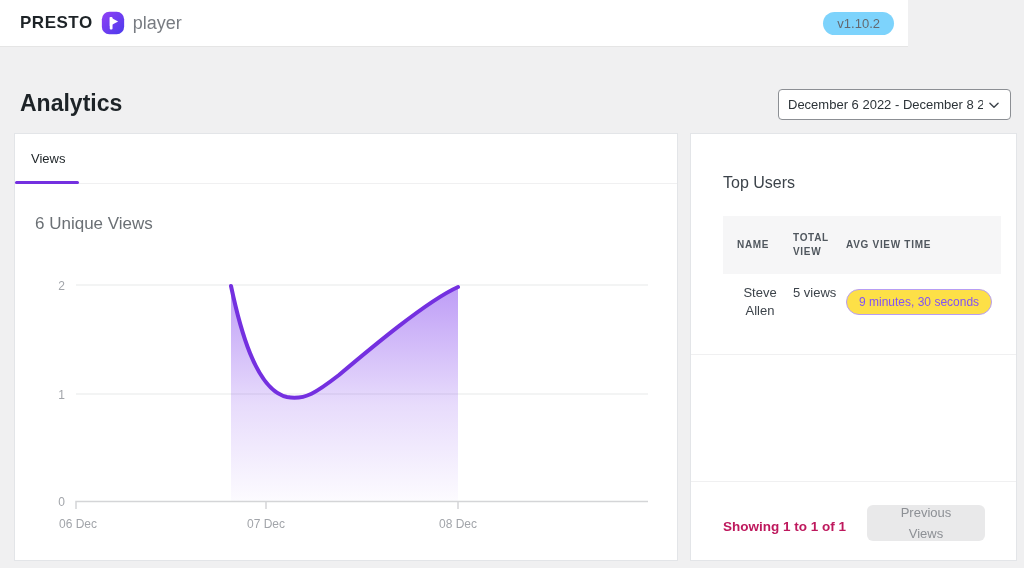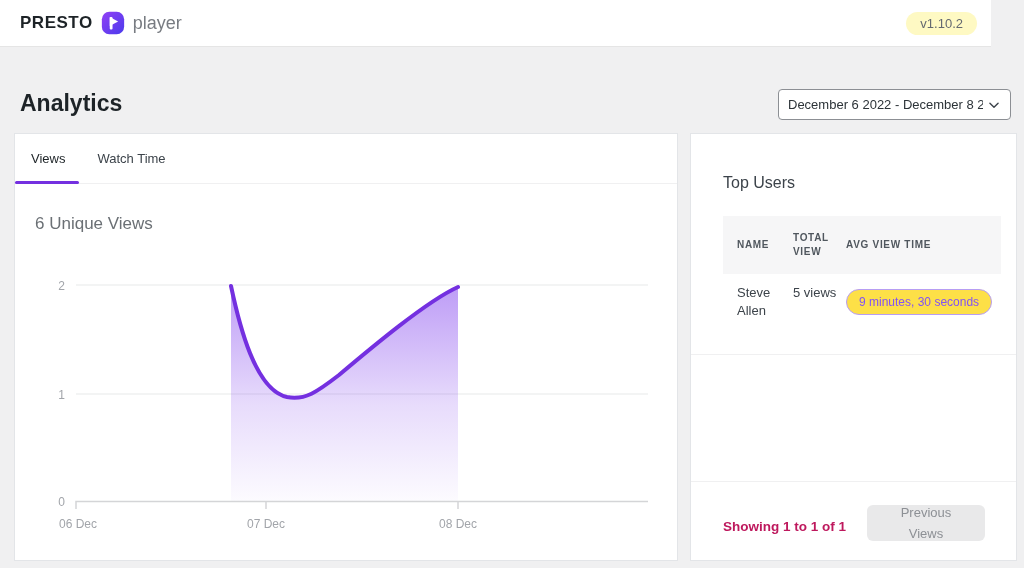--- a/index.html
+++ b/index.html
@@ -7,31 +7,31 @@
   body {
     font-family:"Liberation Sans", sans-serif;
     background:#f0f0f1;
     color:#1d2327;
     position:relative;
     overflow:hidden;
   }
 
   
   .topbar {
-    position:absolute; left:0; top:0; width:991px; height:47px;
+    position:absolute; left:0; top:0; width:908px; height:47px;
     background:#ffffff; border-bottom:1px solid #e5e5e5;
     display:flex; align-items:center; padding:0 14px 0 20px;
   }
   .brand { display:flex; align-items:center; gap:7px; }
   .brand-bold { font-size:17px; font-weight:800; letter-spacing:.03em; color:#1d2327; }
   .brand-light { font-size:18px; font-weight:400; color:#787c82; }
   .logo-icon { width:26px; height:26px; display:block; }
   .topbar-spacer { flex:1; }
   .version-pill {
-    background:#fef9c3; color:#646970; font-size:13px;
+    background:#7dd3fc; color:#646970; font-size:13px;
     padding:5px 14px; border-radius:999px; line-height:1;
   }
 
   
   .page-title {
     position:absolute; left:20px; top:90px;
     font-size:23px; font-weight:700; color:#1d2327;
   }
   .date-select {
     position:absolute; right:13px; top:89px; width:233px; height:31px;
@@ -84,21 +84,21 @@
   .th {
     position:absolute; font-size:10px; font-weight:700; letter-spacing:.07em;
     color:#50575e; text-transform:uppercase; line-height:14px;
   }
   .th-name { left:14px; top:22px; }
   .th-total { left:70px; top:15px; width:44px; }
   .th-avg  { left:123px; top:22px; width:140px; }
   .cell {
     position:absolute; font-size:13px; color:#3c434a; line-height:18px;
   }
-  .cell-name  { left:46px;  top:150px; width:46px; }
+  .cell-name  { left:46px;  top:150px; width:46px;text-align:center; }
   .cell-total { left:102px; top:150px; width:44px; }
   .badge {
     position:absolute; left:155px; top:155px; height:26px;
     display:inline-flex; align-items:center; padding:0 12px;
     border:1px solid #b79df3; border-radius:999px;
     font-size:12px; color:#8353f4; background:#fde047; cursor:pointer;
     white-space:nowrap;
   }
   .divider { position:absolute; left:0; width:100%; height:0; border-top:1px solid #f0f0f1; }
   .divider-1 { top:220px; }
@@ -152,23 +152,20 @@
   </svg>
 </div>
 
 <section class="card card-left">
 
   <div class="tabs">
     <div class="tab active">
       <span>Views</span>
       <span class="tab-underline" style="background:#7430e0"></span>
     </div>
-    <div class="tab">
-      <span>Watch Time</span>
-    </div>
   </div>
 
   <div class="chart-title">6 Unique Views</div>
 
   <svg class="chart-svg" viewBox="0 0 664 428">
     <defs>
       <linearGradient id="areaFill" gradientUnits="userSpaceOnUse" x1="0" y1="152" x2="0" y2="367">
         <stop offset="0" stop-color="#7c3aed" stop-opacity="0.50"></stop>
         <stop offset="0.55" stop-color="#7c3aed" stop-opacity="0.18"></stop>
         <stop offset="1" stop-color="#7c3aed" stop-opacity="0.02"></stop>

